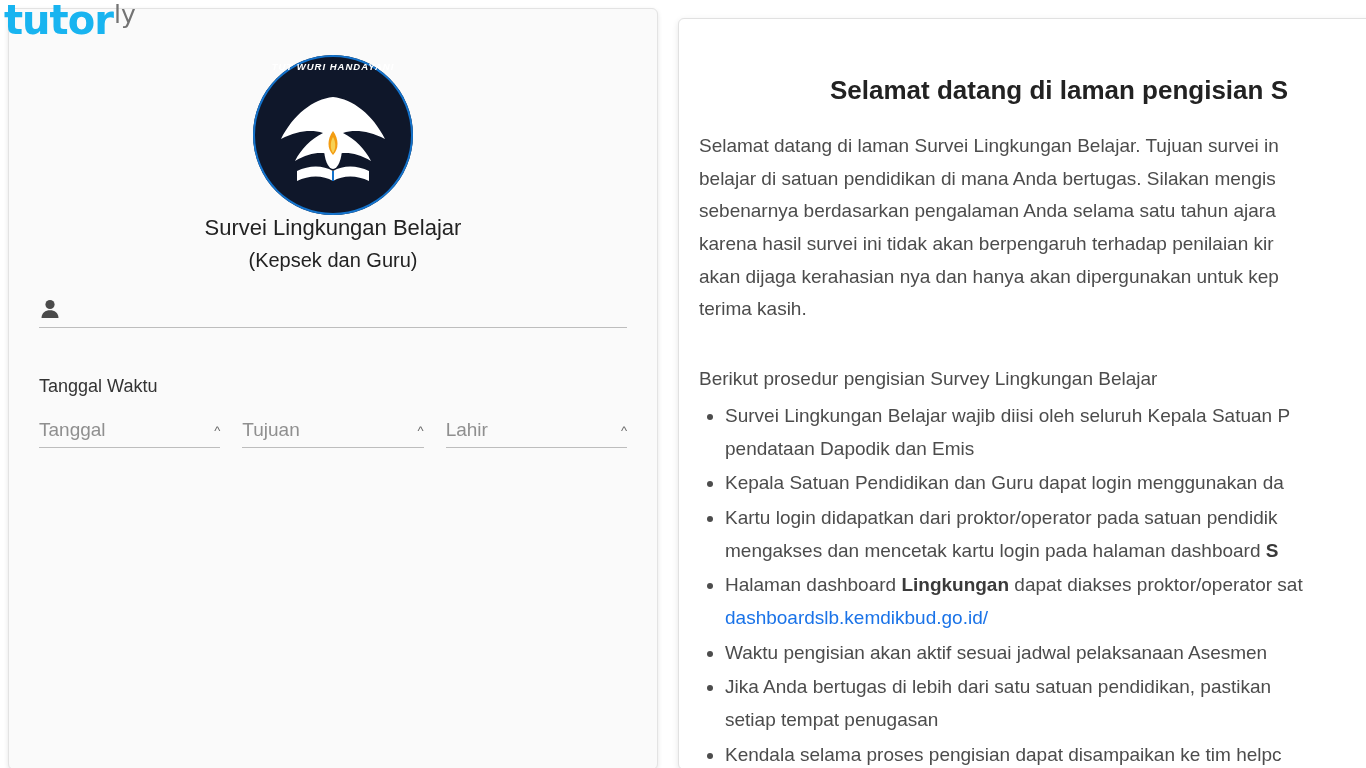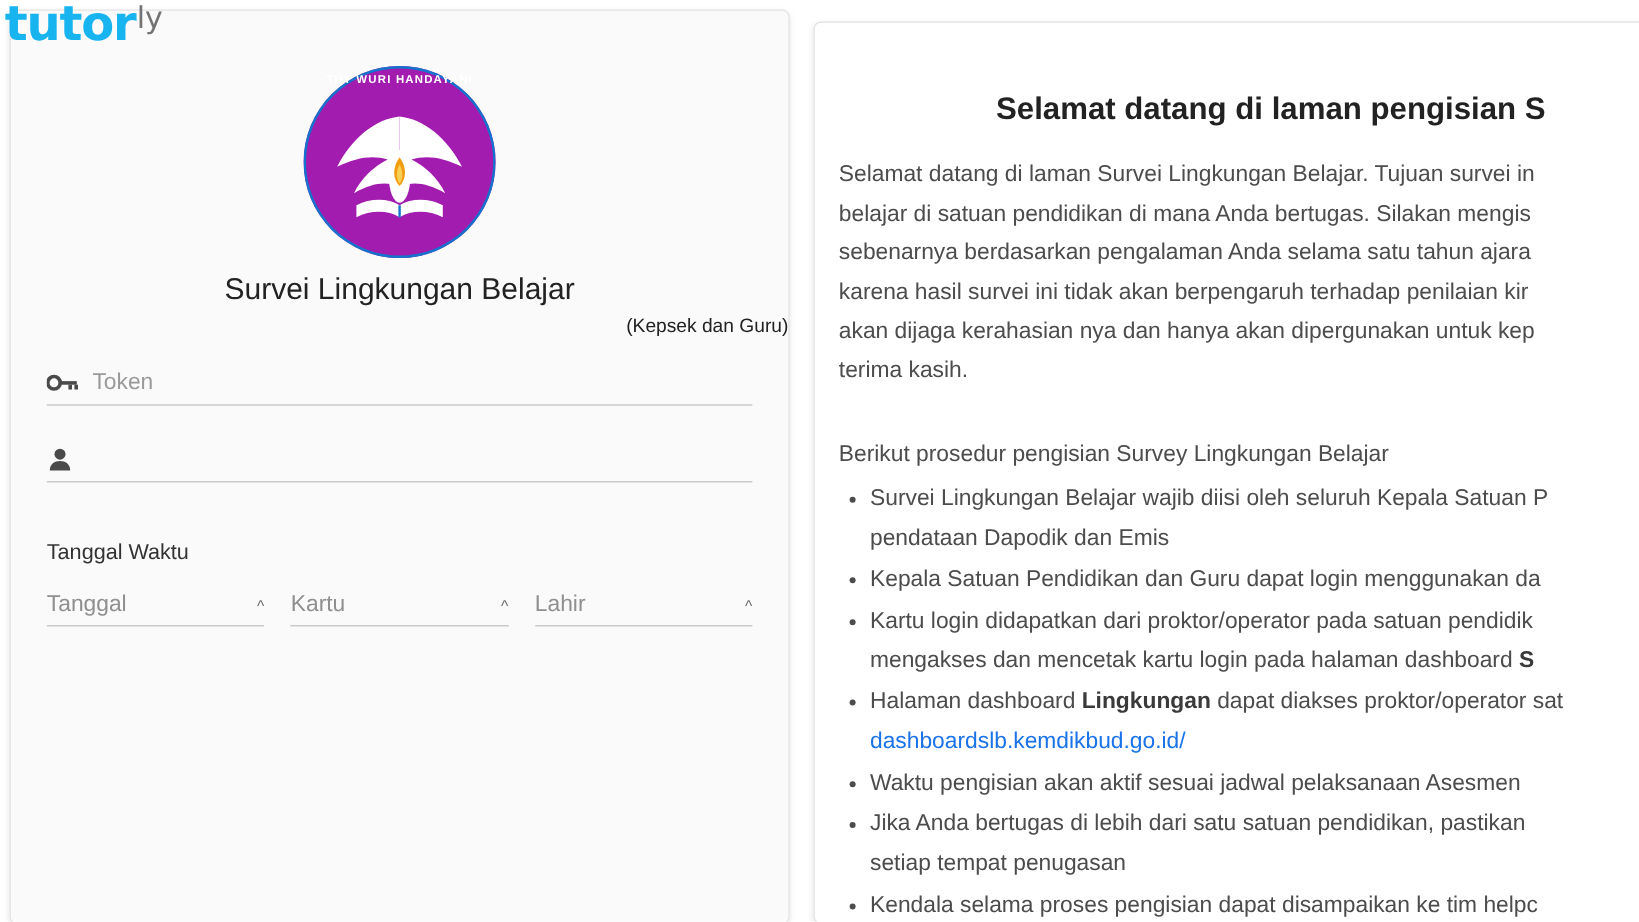--- a/index.html
+++ b/index.html
@@ -63,23 +63,24 @@
 
   .logo-wrap {
     margin-top: 46px;
     display: flex;
     justify-content: center;
   }
   .logo {
     width: 160px;
     height: 160px;
     border-radius: 50%;
-    background: #a21caf;
+    background: #0f172a;
     position: relative;
     box-shadow: inset 0 0 0 2px #1473cc;
+    font-style: italic;
   }
   .logo .arc-text {
     position: absolute;
     top: 6px;
     left: 0;
     width: 100%;
     text-align: center;
     font-size: 9.5px;
     font-weight: bold;
     color: #ffffff;
@@ -89,29 +90,28 @@
 
   .ministry-title {
     margin: 16px 26px 0 26px;
     text-align: center;
     font-size: 27px;
     color: #222222;
     line-height: 1.45;
     font-weight: normal;
   }
   .survey-sub {
-    margin-top: 12px;
-    text-align: center;
-    font-size: 25px;
+    text-align: center;
+    font-size: 22px;
     color: #222222;
   }
   .survey-sub2 {
     margin-top: 8px;
-    text-align: right;
-    font-size: 16px;
+    text-align: center;
+    font-size: 20px;
     color: #222222;
   }
 
   .form {
     margin: 26px 30px 0 30px;
   }
   .field {
     display: flex;
     align-items: center;
     border-bottom: 1px solid #bdbdbd;
@@ -250,51 +250,40 @@
         </svg>
       </div>
     </div>
 
     <div class="survey-sub">Survei Lingkungan Belajar</div>
     <div class="survey-sub2">(Kepsek dan Guru)</div>
 
     <div class="form">
 
 
-      <div class="field">
-        <span class="ficon">
-          <svg width="26" height="18" viewBox="0 0 26 18">
-            <circle cx="6" cy="9" r="5.2" fill="none" stroke="#4a4a4a" stroke-width="3"></circle>
-            <rect x="10" y="7.6" width="15" height="3" fill="#4a4a4a"></rect>
-            <rect x="18" y="10.6" width="3" height="4" fill="#4a4a4a"></rect>
-            <rect x="23" y="10.6" width="3" height="4" fill="#4a4a4a"></rect>
-          </svg>
-        </span>
-        <input class="finput" type="text" placeholder="Token" style="">
-      </div>
 
       <div class="field gap-big">
         <span class="ficon">
           <svg width="22" height="22" viewBox="0 0 22 22">
             <circle cx="11" cy="6.5" r="4.6" fill="#4a4a4a"></circle>
             <path d="M2.5 20 C2.5 14.8 6.5 12.2 11 12.2 C15.5 12.2 19.5 14.8 19.5 20 Z" fill="#4a4a4a"></path>
           </svg>
         </span>
       </div>
     </div>
 
     <div class="birth-label">Tanggal Waktu</div>
 
     <div class="date-row">
       <div class="date-sel">
         <span class="lbl">Tanggal</span>
         <span class="caret">^</span>
       </div>
       <div class="date-sel">
-        <span class="lbl">Kartu</span>
+        <span class="lbl">Tujuan</span>
         <span class="caret">^</span>
       </div>
       <div class="date-sel">
         <span class="lbl">Lahir</span>
         <span class="caret">^</span>
       </div>
     </div>
 
   </div>
 

